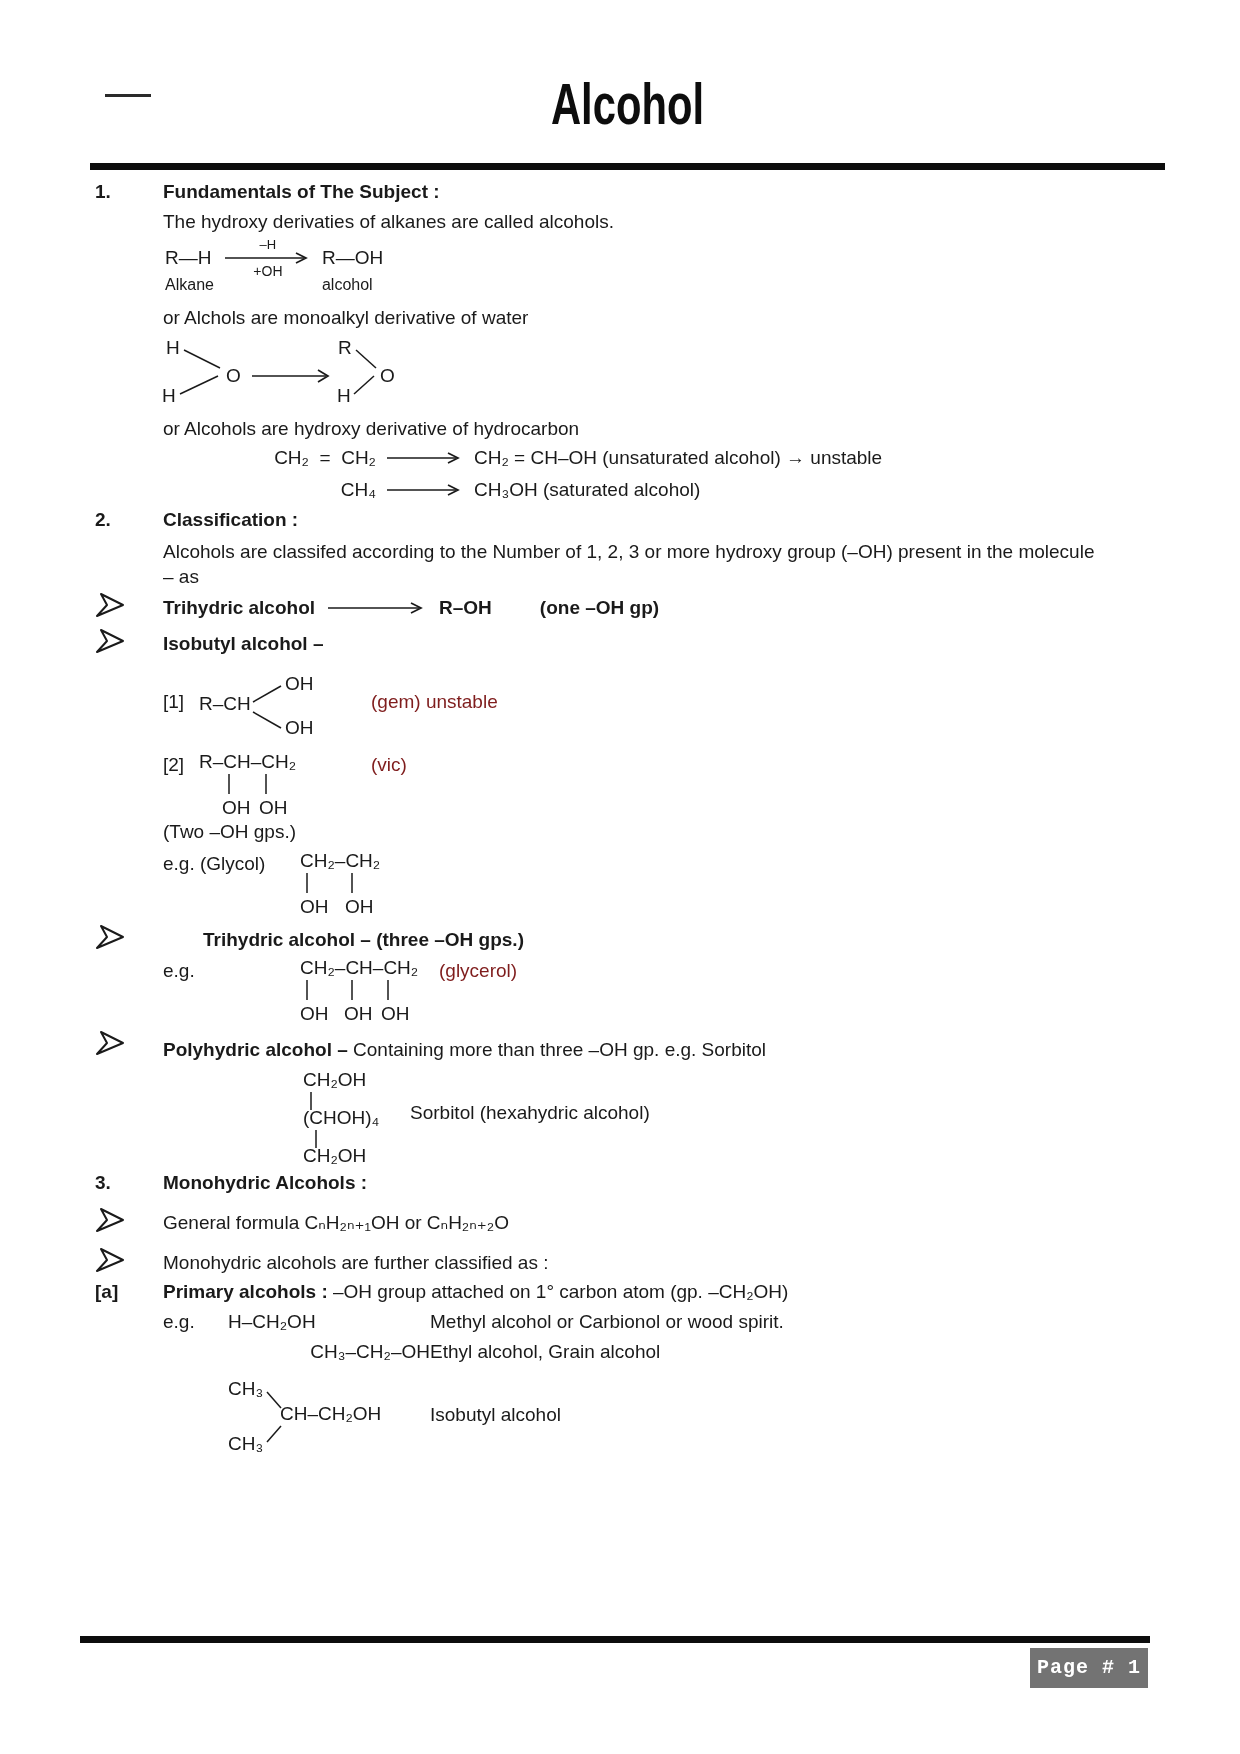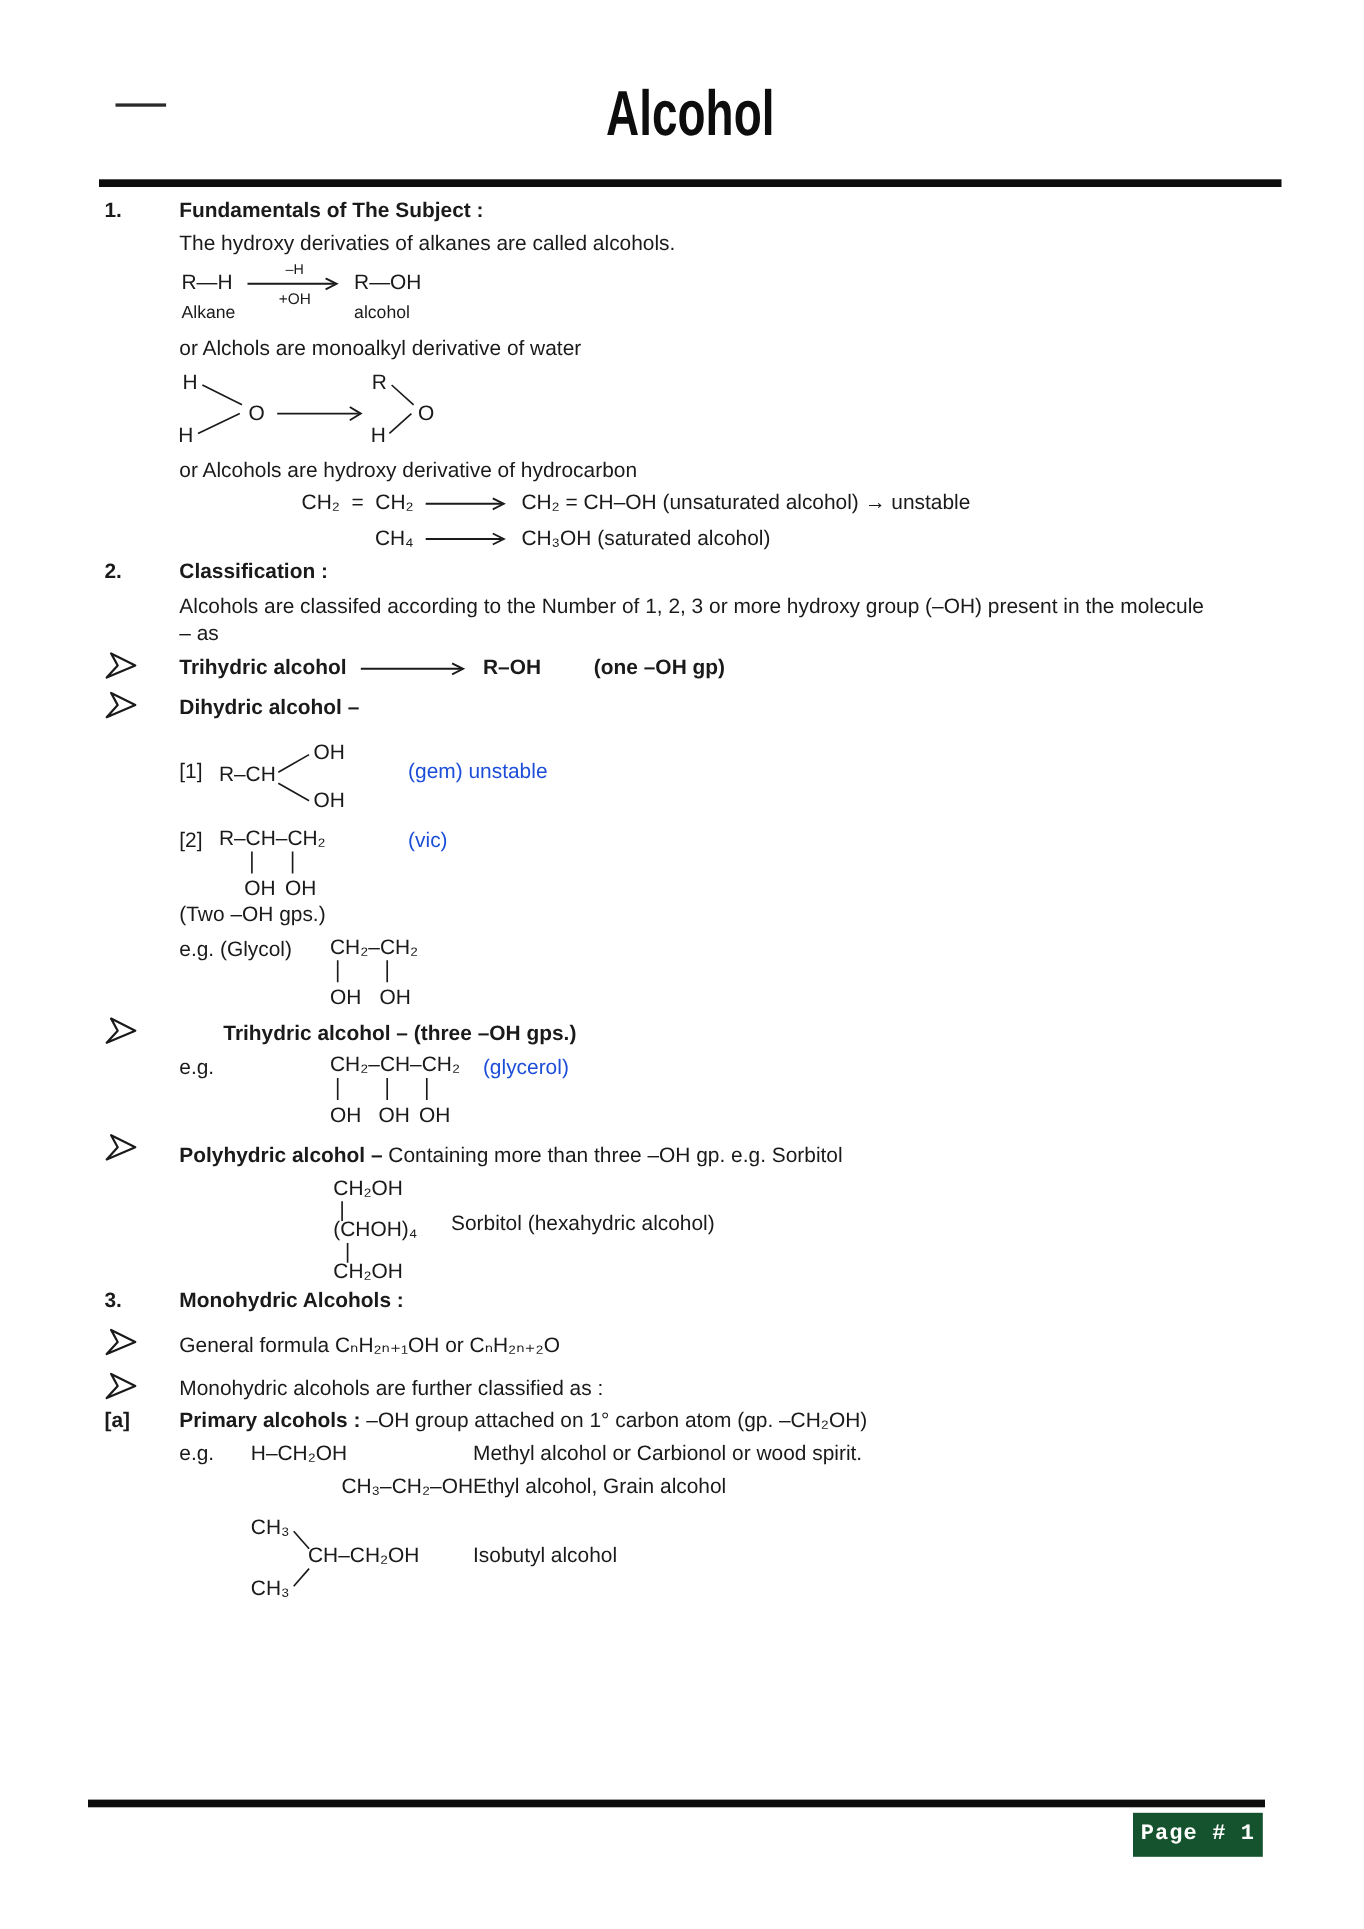--- a/index.html
+++ b/index.html
@@ -27,25 +27,25 @@
   .bullet polygon{fill:#ffffff;stroke:#1a1a1a;stroke-width:2;stroke-linejoin:round;}
   .arr line,.arr polyline{stroke:#1a1a1a;stroke-width:1.7;fill:none;}
   .struct text{font-family:"Liberation Sans","DejaVu Sans",sans-serif;font-size:19px;fill:#1a1a1a;}
   .struct line{stroke:#1a1a1a;stroke-width:1.5;}
   .lblcol{display:flex;flex-direction:column;align-items:center;margin:-9px 10px 0 10px;}
   .lblcol .t{font-size:13px;line-height:14px;}
   .lblcol .bm{font-size:14px;line-height:15px;}
   .chemcol{display:flex;flex-direction:column;}
   .chemlbl{font-size:16px;margin-top:7px;}
   .badge{
-    background:#14532d;color:#ffffff;text-align:center;
+    background:#737373;color:#ffffff;text-align:center;
     font-family:"Liberation Mono","DejaVu Sans Mono",monospace;
     font-weight:700;font-size:20px;line-height:40px;letter-spacing:1px;
   }
-  .note{color:#1d4ed8;}
+  .note{color:#7f1d1d;}
 </style>
 </head>
 <body>
 
 <div class="page">
 
   <div class="abs dash" style="top:94px;left:105px;width:46px;"></div>
 
   <div class="abs title">Alcohol</div>
 
@@ -136,21 +136,21 @@
     <span class="b">R–OH</span>
     <span class="b" style="margin-left:48px;">(one –OH gp)</span>
   </div>
 
   <div class="row flexc" style="top:628px;align-items:center;">
     <div class="gut-n">
       <svg class="bullet" viewBox="0 0 30 26">
         <polygon points="2,24 28,13 6,2 12,13"></polygon>
       </svg>
     </div>
-    <span class="b">Dihydric alcohol –</span>
+    <span class="b">Isobutyl alcohol –</span>
   </div>
 
   <div class="abs flexc" style="top:664px;left:163px;align-items:center;">
     <span style="width:30px;">[1]</span>
     <svg class="struct" width="150" height="76" viewBox="0 0 150 76" style="margin-left:6px;">
       <text x="0" y="46">R–CH</text>
       <line x1="54" y1="38" x2="82" y2="22"></line>
       <text x="86" y="26">OH</text>
       <line x1="54" y1="48" x2="82" y2="64"></line>
       <text x="86" y="70">OH</text>

